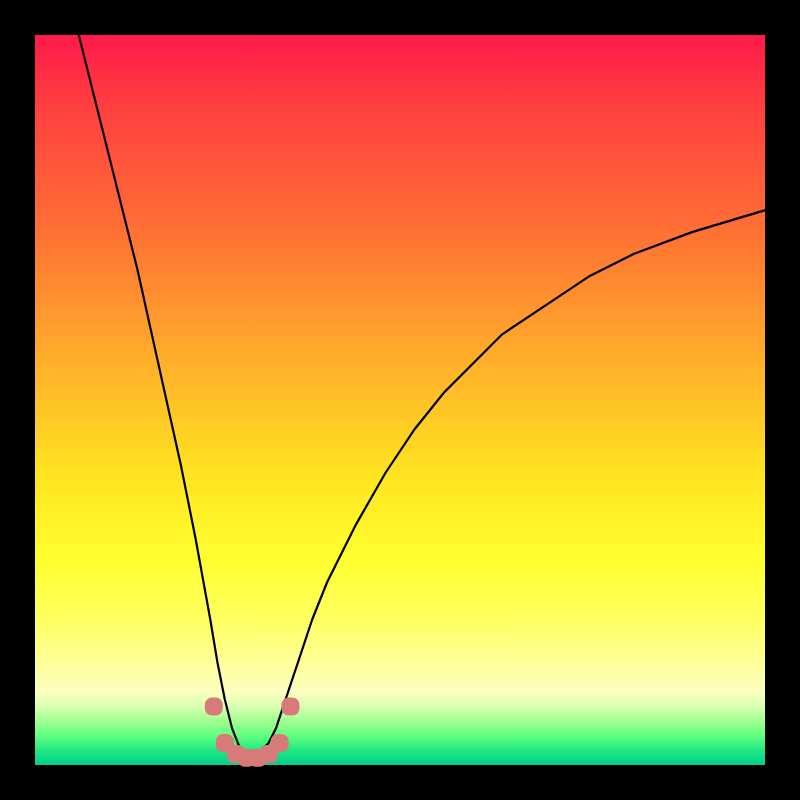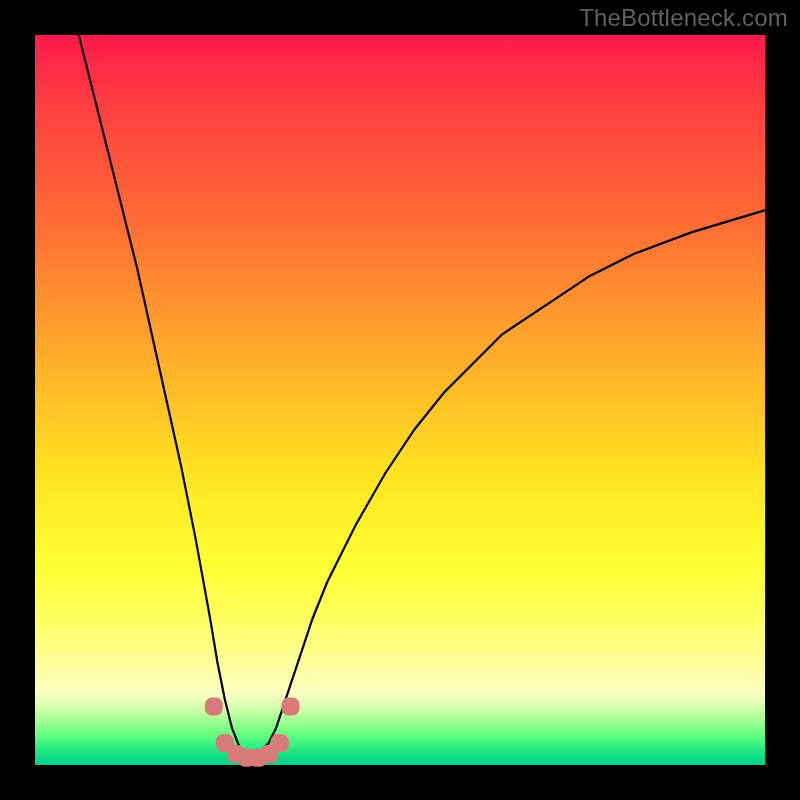--- a/index.html
+++ b/index.html
@@ -57,21 +57,20 @@
     width: 730px;
     height: 730px;
     overflow: visible;
   }
 </style>
 </head>
 <body>
 
 <div class="frame">
 
-  <div class="watermark">TheBottleneck.com</div>
 
   <div class="plot-area"></div>
 
   <svg class="overlay" viewBox="0 0 730 730" preserveAspectRatio="none">
     <path fill="none" stroke="#000" stroke-width="2.2" stroke-linecap="round" id="curve-path" d="M43.8 0.0 L58.4 58.4 L73.0 116.8 L87.6 175.2 L102.2 233.6 L116.8 299.3 L131.4 365.0 L146.0 430.7 L160.6 503.7 L175.2 584.0 L182.5 627.8 L189.8 664.3 L197.1 693.5 L204.4 711.8 L211.7 719.0 L219.0 719.0 L226.3 715.4 L233.6 708.1 L240.9 693.5 L248.2 671.6 L255.5 649.7 L262.8 627.8 L277.4 584.0 L292.0 547.5 L321.2 489.1 L350.4 438.0 L379.6 394.2 L408.8 357.7 L438.0 328.5 L467.2 299.3 L511.0 270.1 L554.8 240.9 L598.6 219.0 L657.0 197.1 L730.0 175.2"></path>
     <g id="marker-group">
         <rect x="169.8" y="662.6" width="18" height="18" rx="7" ry="7" fill="#d97a7a"></rect>
         <rect x="180.8" y="699.1" width="18" height="18" rx="7" ry="7" fill="#d97a7a"></rect>
         <rect x="191.8" y="710.0" width="18" height="18" rx="7" ry="7" fill="#d97a7a"></rect>
         <rect x="202.7" y="713.7" width="18" height="18" rx="7" ry="7" fill="#d97a7a"></rect>

